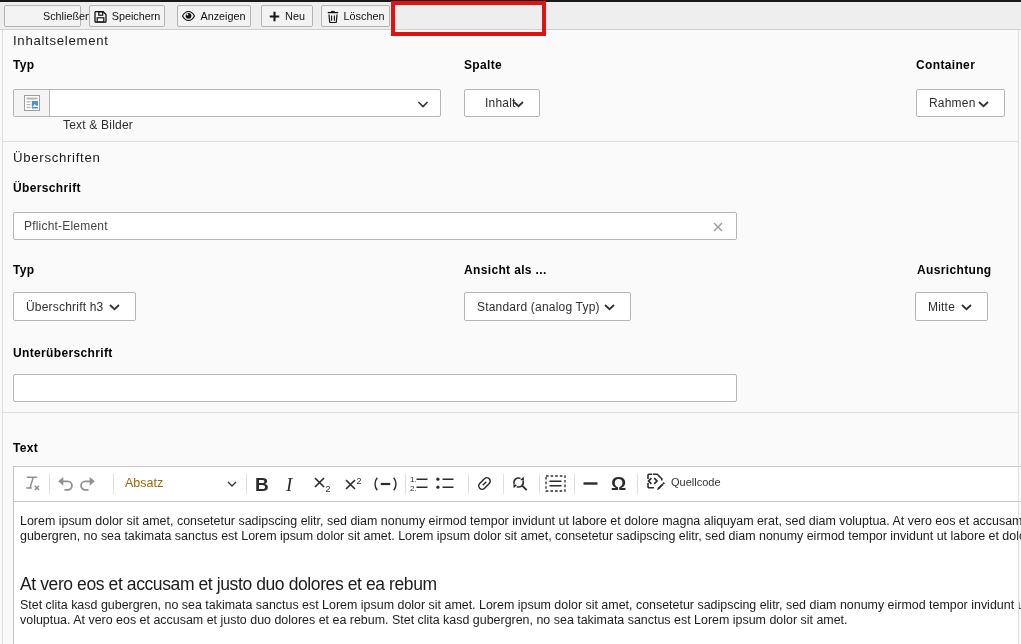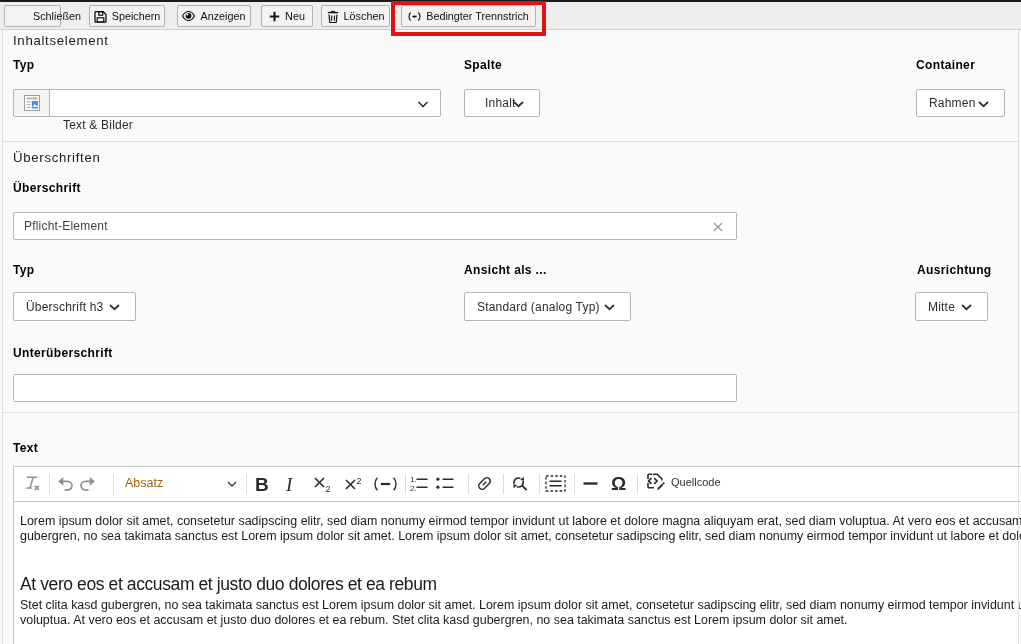--- a/index.html
+++ b/index.html
@@ -41,21 +41,21 @@
 </style>
 </head>
 <body>
 <div id="page">
   <div id="topbar"></div>
   <div class="vline" style="left:2px;"></div>
   <div class="vline" style="left:1018px;"></div>
   <div class="hsep" style="top:141px;"></div>
   <div class="hsep" style="top:412px;"></div>
 
-  <div class="tbtn" style="left:4px;width:57px;padding-left:44px;">
+  <div class="tbtn" style="left:4px;width:77px;padding-left:44px;">
     <svg width="9" height="9" viewBox="0 0 9 9">
         <path d="M1.2 1.2 L7.8 7.8 M7.8 1.2 L1.2 7.8" stroke="#161616" stroke-width="2.2"></path>
       </svg>
     <span class="lbl">Schließen</span>
   </div>
   <div class="tbtn" style="left:89px;width:76px;">
     <svg width="13" height="13" viewBox="0 0 13 13">
       <path d="M1 1.7 h8.2 l2.8 2.8 v7 a0.6 0.6 0 0 1 -0.6 0.6 h-9.8 a0.6 0.6 0 0 1 -0.6 -0.6 v-9.2 a0.6 0.6 0 0 1 0.6-0.6 z" fill="none" stroke="#111" stroke-width="1.3"></path>
       <rect x="4.8" y="2" width="3.9" height="3.2" fill="#fff" stroke="#111" stroke-width="1.2"></rect>
       <rect x="3.2" y="7.8" width="6.6" height="4" fill="#fff" stroke="#111" stroke-width="1.2"></rect>
@@ -77,29 +77,20 @@
     <span class="lbl">Neu</span>
   </div>
   <div class="tbtn" style="left:321px;width:69px;">
     <svg width="12" height="13" viewBox="0 0 12 13" fill="none" stroke="#111">
       <path d="M0.8 2.6 H11.2" stroke-width="1.3"></path>
       <path d="M4.2 2.4 C4.2 0.9 7.8 0.9 7.8 2.4" stroke-width="1.1"></path>
       <path d="M2 4.5 l0.7 7.5 a0.7 0.7 0 0 0 0.7 0.6 h5.2 a0.7 0.7 0 0 0 0.7 -0.6 l0.7 -7.5" stroke-width="1.2"></path>
       <path d="M4.6 5.6 v5.2 M7.4 5.6 v5.2" stroke-width="1.1"></path>
     </svg>
     <span class="lbl">Löschen</span>
-  </div>
-  <div class="tbtn" style="left:401px;width:135px;">
-    <svg width="13" height="9" viewBox="0 0 13 9">
-        <g stroke="#111" fill="none">
-          <path d="M2.6 0.5 a5.8 5.8 0 0 0 0 8 M10.4 0.5 a5.8 5.8 0 0 1 0 8" stroke-width="1.1"></path>
-          <path d="M4.4 4.5 H8.6" stroke-width="1.7"></path>
-        </g>
-      </svg>
-    <span class="lbl">Bedingter Trennstrich</span>
   </div>
   <div id="redbox"></div>
 
   <div class="sectitle" style="left:13px;top:33px;">Inhaltselement</div>
   <div class="flabel" style="left:13px;top:58px;">Typ</div>
   <div class="flabel" style="left:464px;top:58px;">Spalte</div>
   <div class="flabel" style="left:916px;top:58px;">Container</div>
 
   <div class="sel" style="left:13px;top:89px;width:428px;">
     <div style="width:36px;height:100%;background:#f4f4f4;border-right:1px solid #b5b5b5;

